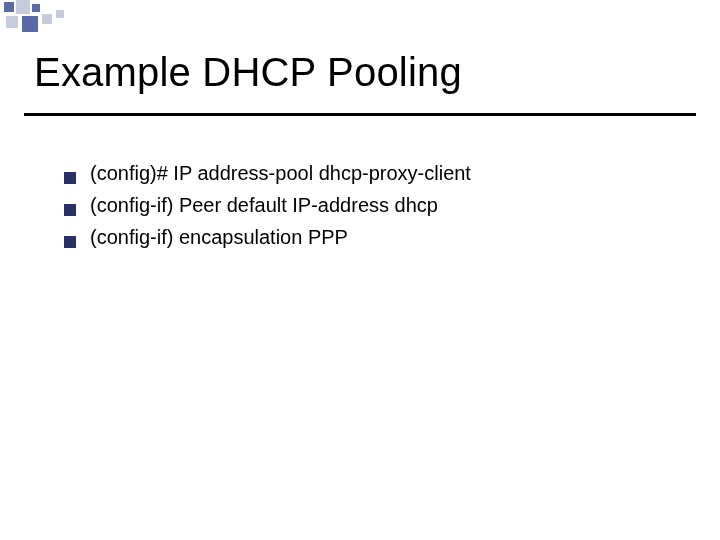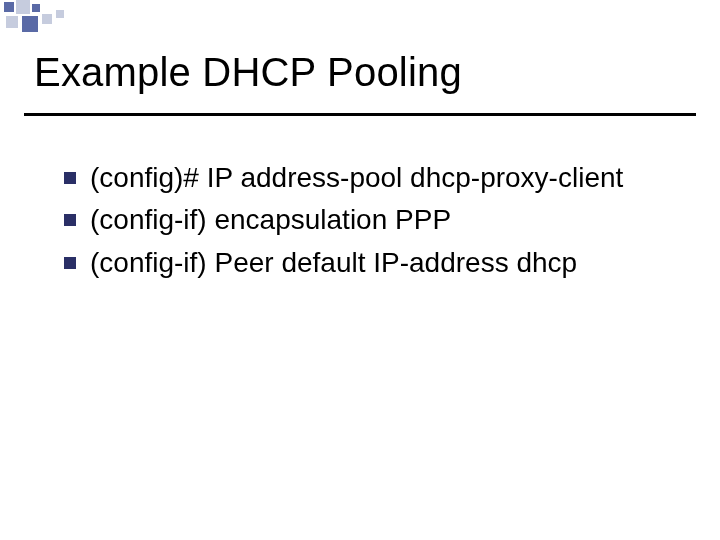--- a/index.html
+++ b/index.html
@@ -35,21 +35,21 @@
     margin-bottom: 6px;
   }
   .bullet {
     flex: 0 0 auto;
     width: 12px; height: 12px;
     background: #2a2f66;
     margin-top: 12px;
     margin-right: 14px;
   }
   .text {
-    font-size: 28px;
+    font-size: 20px;
     line-height: 1.3;
     text-align: right;
   }
 </style>
 </head>
 <body>
 <div class="slide">
 
   <div class="corner-deco">
     <span class="sq" style="left:4px; top:2px; width:10px; height:10px;"></span>
@@ -66,21 +66,21 @@
   </div>
   <div class="rule"></div>
 
   <div class="body">
     <div class="item">
       <span class="bullet"></span>
       <span class="text">(config)# IP address-pool dhcp-proxy-client</span>
     </div>
     <div class="item">
       <span class="bullet"></span>
-      <span class="text">(config-if) encapsulation PPP</span>
+      <span class="text">(config-if) Peer default IP-address dhcp</span>
     </div>
     <div class="item">
       <span class="bullet"></span>
-      <span class="text">(config-if) Peer default IP-address dhcp</span>
+      <span class="text">(config-if) encapsulation PPP</span>
     </div>
   </div>
 
 </div>
 
 </body></html>

